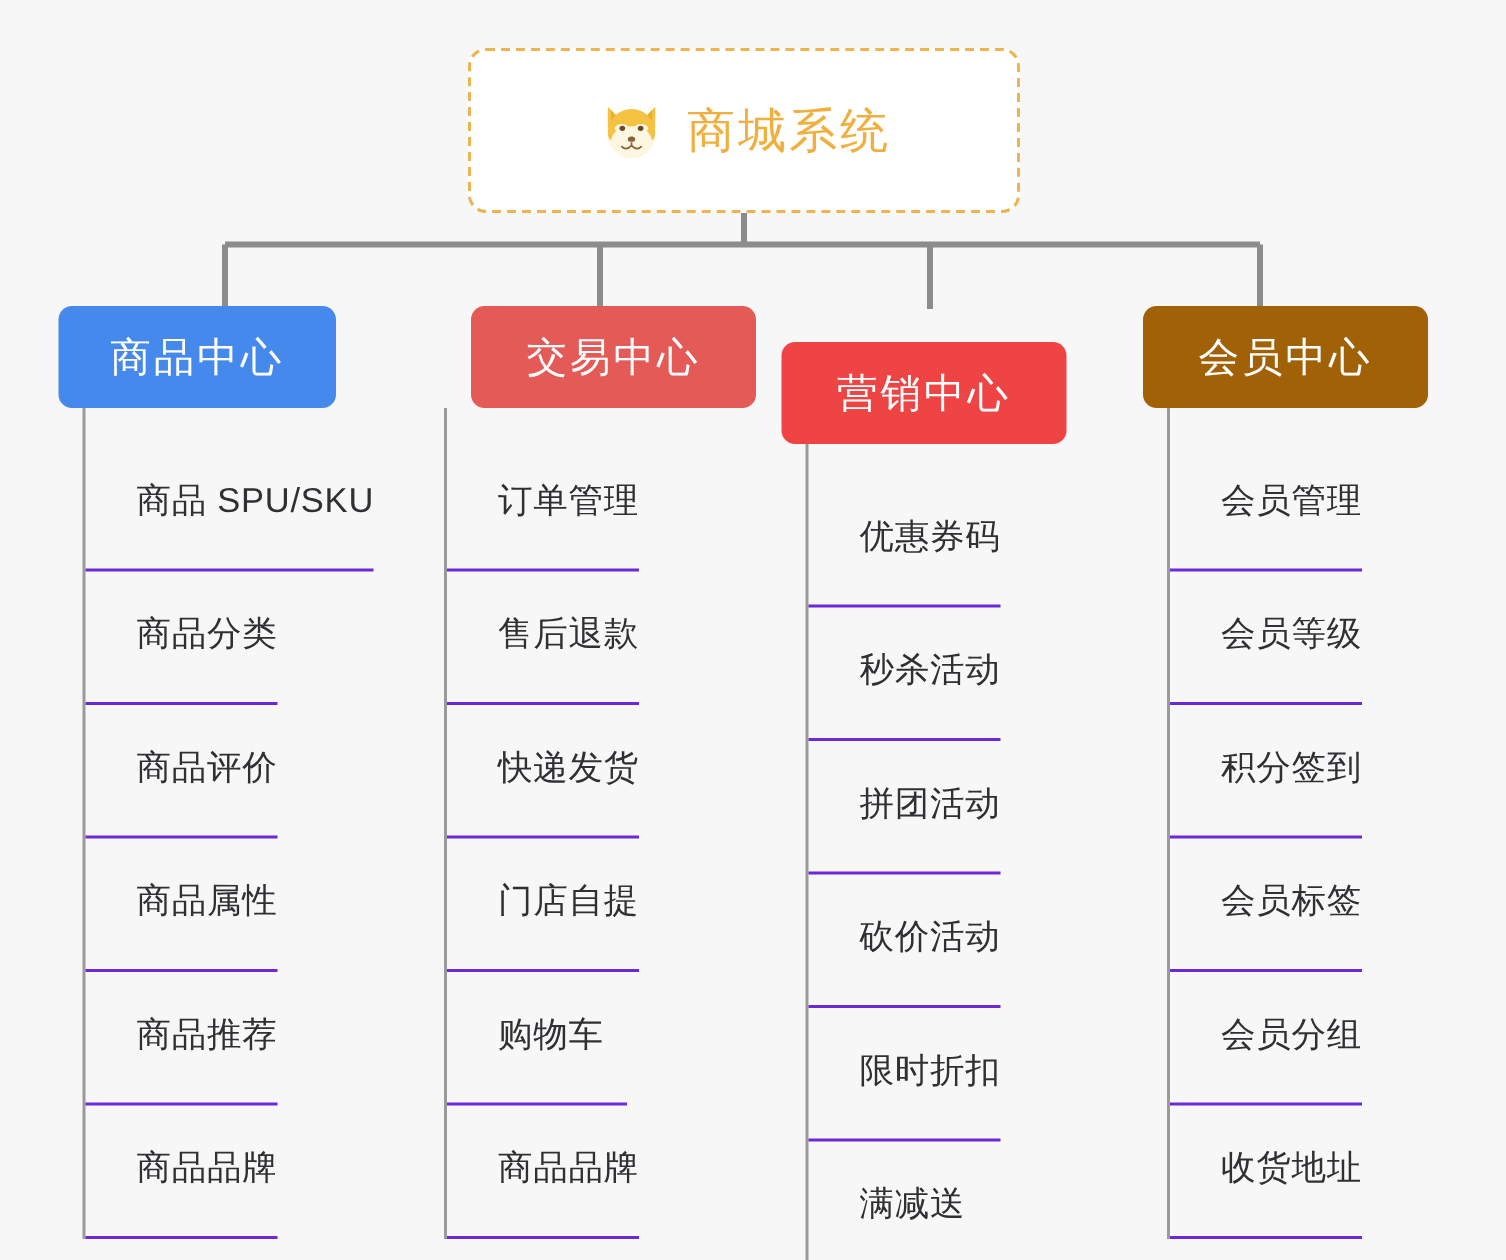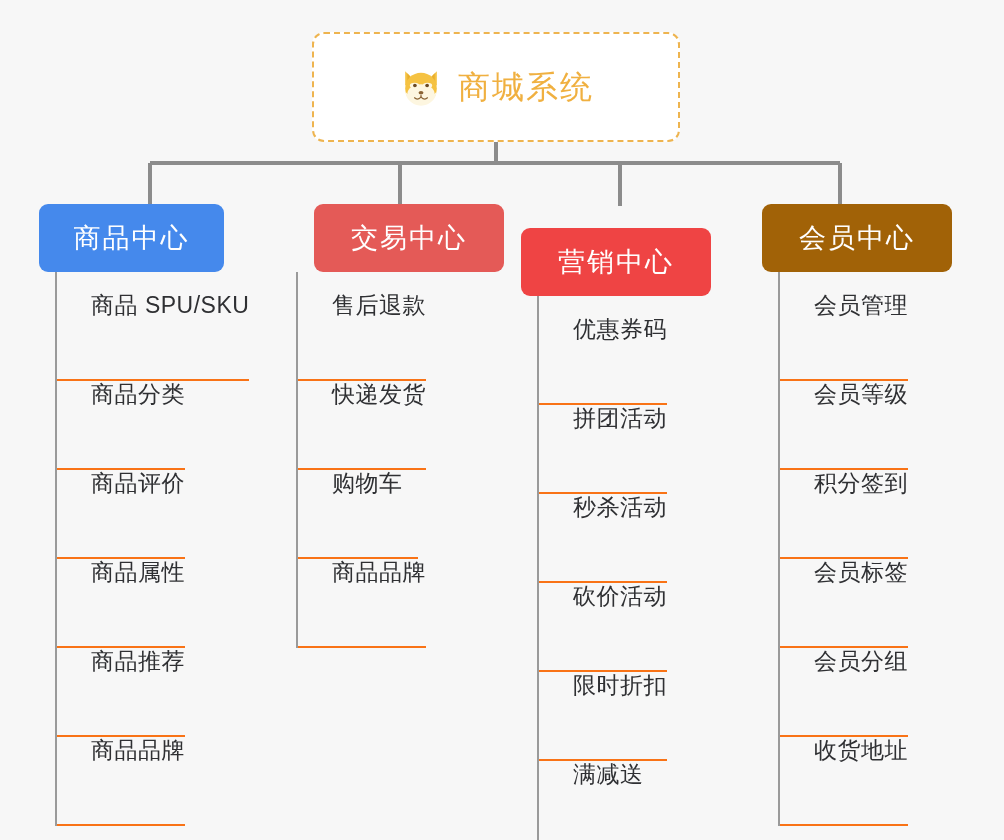--- a/index.html
+++ b/index.html
@@ -103,22 +103,22 @@
     padding: 0;
     position: relative;
     margin-left: 16px;
     border-left: 2px solid #9a9a9a;
     padding-top: 20px;
   }
   .leaf-item {
     height: 89px;
     box-sizing: border-box;
     display: flex;
-    align-items: flex-start;
-    border-bottom: 2px solid #f97316;
+    align-items: center;
+    border-bottom: 2px solid #6d28d9;
     padding-left: 34px;
     padding-bottom: 4px;
     margin-right: auto;
     width: max-content;
     min-width: 120px;
   }
   .leaf-label {
     font-size: 23px;
     color: #2f3033;
     line-height: 1.15;
@@ -190,47 +190,53 @@
           </li>
       </ul>
     </div>
 
     <div class="branch">
       <div class="branch-header c-red">
         <span>交易中心</span>
       </div>
       <ul class="leaf-list">
         <li class="leaf-item">
+            <span class="leaf-label">订单管理</span>
+          </li>
+        <li class="leaf-item">
             <span class="leaf-label">售后退款</span>
           </li>
         <li class="leaf-item">
             <span class="leaf-label">快递发货</span>
+          </li>
+        <li class="leaf-item">
+            <span class="leaf-label">门店自提</span>
           </li>
         <li class="leaf-item">
             <span class="leaf-label">购物车</span>
           </li>
         <li class="leaf-item">
             <span class="leaf-label">商品品牌</span>
           </li>
       </ul>
     </div>
 
     <div class="branch">
       <div class="branch-header c-orange">
         <span>营销中心</span>
       </div>
       <ul class="leaf-list">
         <li class="leaf-item">
             <span class="leaf-label">优惠券码</span>
           </li>
         <li class="leaf-item">
+            <span class="leaf-label">秒杀活动</span>
+          </li>
+        <li class="leaf-item">
             <span class="leaf-label">拼团活动</span>
-          </li>
-        <li class="leaf-item">
-            <span class="leaf-label">秒杀活动</span>
           </li>
         <li class="leaf-item">
             <span class="leaf-label">砍价活动</span>
           </li>
         <li class="leaf-item">
             <span class="leaf-label">限时折扣</span>
           </li>
         <li class="leaf-item">
             <span class="leaf-label">满减送</span>
           </li>

